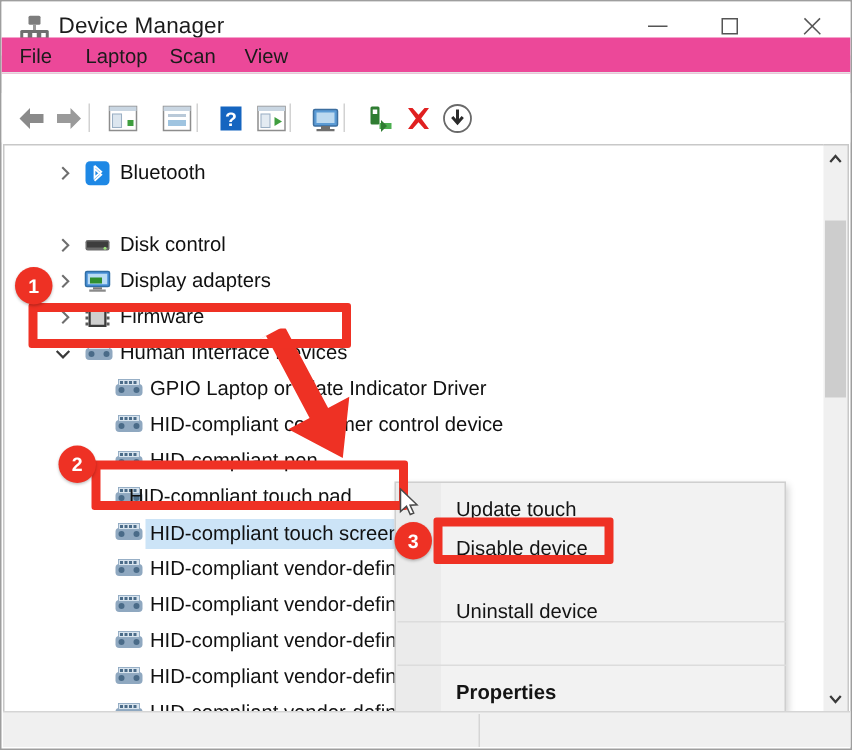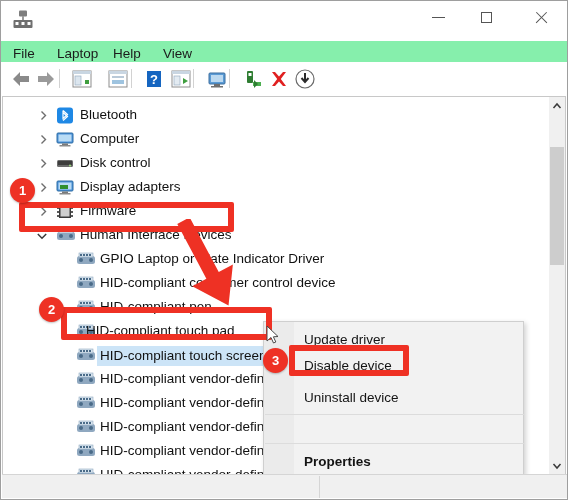--- a/index.html
+++ b/index.html
@@ -43,22 +43,22 @@
   .glyph-max{display:block;width:11px;height:11px;border:1.4px solid #555;box-sizing:border-box;}
   .glyph-close{position:relative;width:13px;height:13px;}
   .glyph-close:before,.glyph-close:after{
     content:"";position:absolute;left:-1px;top:6px;width:15px;height:1.3px;background:#555;
   }
   .glyph-close:before{transform:rotate(45deg);}
   .glyph-close:after{transform:rotate(-45deg);}
 
   
   .menubar{
-    position:absolute;left:0;top:40px;width:100%;height:24px;
-    background:#86efac;
+    position:absolute;left:0;top:24px;width:100%;height:24px;
+    background:#ec4899;
     text-align:right;
   }
   .menu-item{
     position:absolute;top:3px;height:19px;
     font-size:13.5px;color:#1b1b1b;
     padding:0 2px;line-height:19px;white-space:nowrap;
   }
   .sep-line{
     position:absolute;left:0;width:100%;height:1px;background:#e3e3e3;
   }
@@ -188,36 +188,37 @@
     <span class="title-icon">
       <svg viewBox="0 0 20 19" width="20" height="19">
         <rect x="6" y="0.5" width="8" height="6" rx="1" fill="#7d7d7d"></rect>
         <rect x="9" y="6" width="2" height="4" fill="#9a9a9a"></rect>
         <rect x="0.5" y="10" width="19" height="8" rx="1" fill="#6f6f6f"></rect>
         <rect x="2.5" y="12" width="3" height="3" fill="#ffffff"></rect>
         <rect x="8.5" y="12" width="3" height="3" fill="#ffffff"></rect>
         <rect x="14.5" y="12" width="3" height="3" fill="#ffffff"></rect>
       </svg>
     </span>
+    <span class="title-text">Device Manager</span>
 
     <div class="wbtn min">
       <span class="glyph-min"></span>
     </div>
     <div class="wbtn max">
       <span class="glyph-max"></span>
     </div>
     <div class="wbtn close">
       <span class="glyph-close"></span>
     </div>
   </div>
 
   <div class="menubar">
     <div class="menu-item" style="left:10px">File</div>
     <div class="menu-item" style="left:54px">Laptop</div>
-    <div class="menu-item" style="left:110px">Help</div>
+    <div class="menu-item" style="left:110px">Scan</div>
     <div class="menu-item" style="left:160px">View</div>
     <div class="sep-line" style="top:23px"></div>
   </div>
 
   <div class="toolbar">
 
     <div class="tb-btn" style="left:8px">
       <svg viewBox="0 0 24 24" width="24" height="24">
         <path d="M11 5 L4 12 L11 19 L11 15 L20 15 L20 9 L11 9 Z" fill="#8a8a8a"></path>
       </svg>
@@ -308,36 +309,20 @@
       </span>
       <span class="row-icon" style="left:53px">
         <svg viewBox="0 0 18 17" width="18" height="17">
           <rect x="1" y="0.5" width="16" height="16" rx="3" fill="#1e88e5"></rect>
           <path d="M7 3.5 L11.5 7.5 L7 11.5 L7 3.5 M7 5.5 L11.5 9.5 L7 13.5" stroke="#ffffff" stroke-width="1.2" fill="none"></path>
         </svg>
       </span>
       <span class="row-label" style="left:77px">Bluetooth</span>
     </div>
 
-    <div class="tree-row" style="top:30px">
-      <span class="chev" style="left:35px">
-        <svg viewBox="0 0 11 11" width="11" height="11">
-            <path d="M3.5 1.5 L7.5 5.5 L3.5 9.5" stroke="#6e6e6e" stroke-width="1.4" fill="none"></path>
-          </svg>
-      </span>
-      <span class="row-icon" style="left:53px">
-        <svg viewBox="0 0 18 17" width="18" height="17">
-          <rect x="1" y="2" width="16" height="10" rx="1" fill="#4a90d9" stroke="#2f6ea5"></rect>
-          <rect x="2.5" y="3.5" width="13" height="7" fill="#b9dcf5"></rect>
-          <rect x="6" y="12.5" width="6" height="1.5" fill="#7a7a7a"></rect>
-          <rect x="3.5" y="14" width="11" height="1.5" fill="#8a8a8a"></rect>
-        </svg>
-      </span>
-      <span class="row-label" style="left:77px">Computer</span>
-    </div>
 
     <div class="tree-row" style="top:54px">
       <span class="chev" style="left:35px">
         <svg viewBox="0 0 11 11" width="11" height="11">
             <path d="M3.5 1.5 L7.5 5.5 L3.5 9.5" stroke="#6e6e6e" stroke-width="1.4" fill="none"></path>
           </svg>
       </span>
       <span class="row-icon" style="left:53px">
         <svg viewBox="0 0 18 17" width="18" height="17">
           <rect x="1" y="5" width="16" height="7" rx="1.5" fill="#6b6b6b"></rect>
@@ -581,26 +566,26 @@
       <svg viewBox="0 0 10 8" width="10" height="8">
           <path d="M1.5 2 L5 6 L8.5 2" stroke="#3a3a3a" stroke-width="1.5" fill="none"></path>
         </svg>
     </div>
   </div>
 
   <div class="ctxmenu">
     <div class="ctx-gutter"></div>
 
     <div class="ctx-item" style="top:3px">
-      <span class="ctx-label">Update driver</span>
+      <span class="ctx-label">Update touch</span>
     </div>
     <div class="ctx-item" style="top:29px">
       <span class="ctx-label">Disable device</span>
     </div>
-    <div class="ctx-item" style="top:61px">
+    <div class="ctx-item" style="top:71px">
       <span class="ctx-label">Uninstall device</span>
     </div>
 
     <div class="ctx-sep" style="top:92px"></div>
 
 
     <div class="ctx-sep" style="top:121px"></div>
 
     <div class="ctx-item" style="top:125px">
       <span class="ctx-label bold">Properties</span>

